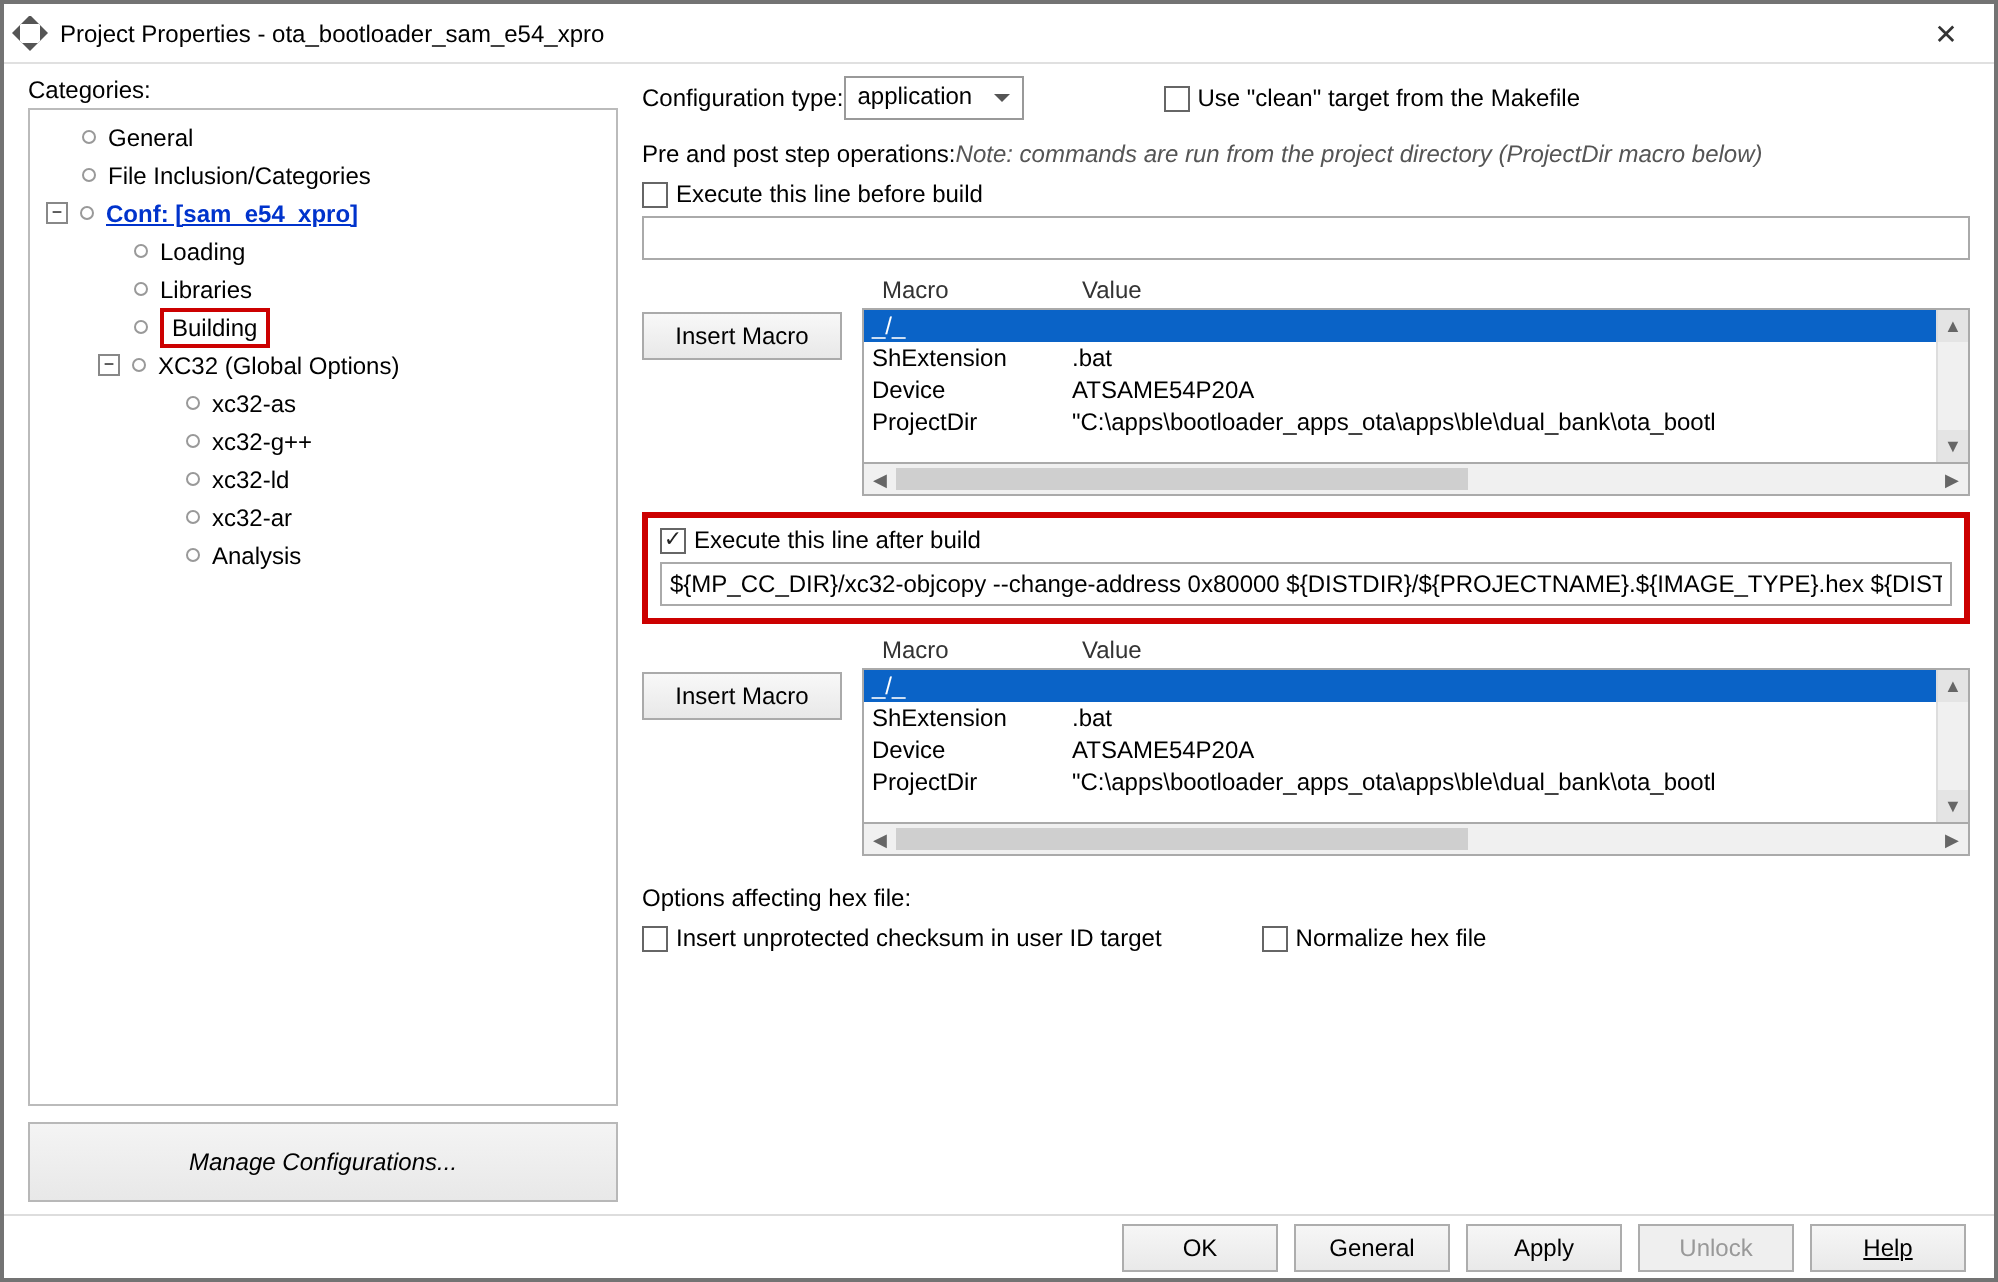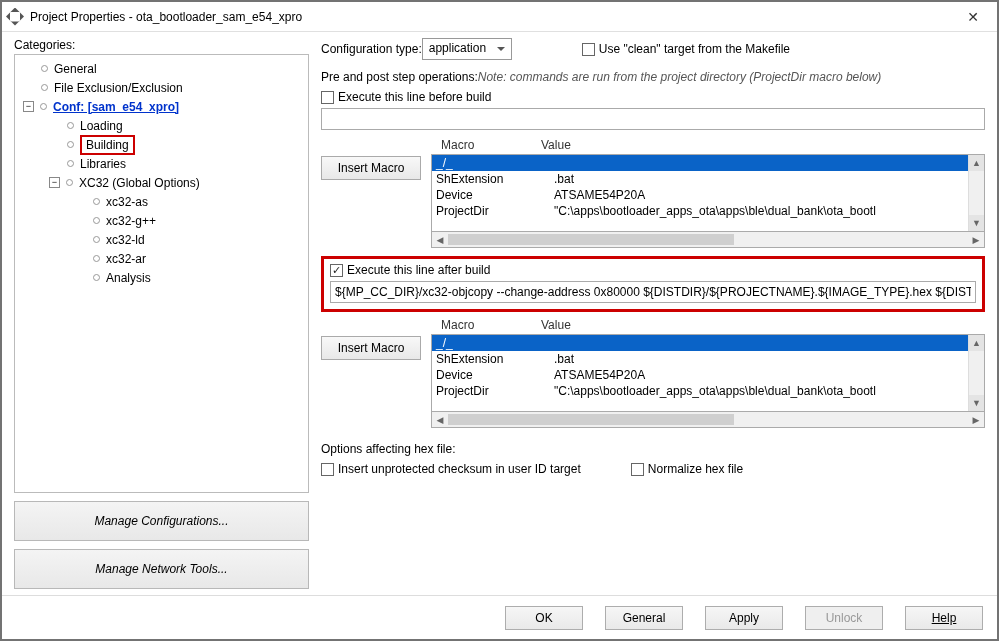--- a/index.html
+++ b/index.html
@@ -32,32 +32,32 @@
   .chk.checked::after { content:"✓"; font-size:11px; line-height:11px; color:#222; }
   .italic { font-style:italic; color:#555; }
   .text-input { width:100%; height:22px; border:1px solid #aaa; background:#fff; padding:2px 4px; font-family:inherit; font-size:12px; }
   .macro-block { display:flex; gap:6px; margin-bottom:8px; align-items:flex-start;}
   .insert-btn { width:100px; height:24px; border:1px solid #aaa; background:linear-gradient(#f8f8f8,#e8e8e8); cursor:pointer; margin-top:18px;}
   .table-area { flex:1; display:flex; flex-direction:column; }
   .table-head { display:flex; font-size:12px; color:#333; padding-bottom:2px;}
   .table-head .col-macro { width:100px; margin-left:10px; }
   .table-head .col-value { width:150px; }
   .table-body { border:1px solid #aaa; height:78px; overflow:hidden; font-family:Consolas,monospace; font-size:12px; position:relative;}
-  .table-body .trow { display:flex; height:16px; line-height:16px;gap:18px; }
+  .table-body .trow { display:flex; height:16px; line-height:16px; }
   .table-body .trow.sel { background:#0a63c7; color:#fff; }
   .table-body .trow .cmac { width:100px; padding-left:4px;}
   .table-body .trow .cval { flex:1; padding-left:4px; white-space:nowrap; overflow:hidden;}
   .table-body .vscroll { position:absolute; right:0; top:0; bottom:0; width:16px; background:#f0f0f0; border-left:1px solid #ddd;}
   .table-body .vscroll .up, .table-body .vscroll .down { height:16px; background:#e4e4e4; text-align:center; font-size:9px; line-height:16px; color:#666;}
   .hscroll { height:16px; background:#f0f0f0; border:1px solid #aaa; border-top:none; display:flex; align-items:center;}
   .hscroll .left,.hscroll .right { width:16px; text-align:center; font-size:9px; color:#666;}
   .hscroll .track { flex:1; background:#f0f0f0; height:100%; position:relative;}
   .hscroll .thumb { position:absolute; left:0; top:2px; bottom:2px; width:55%; background:#cfcfcf;}
   .red-box { border:3px solid #c00; padding:4px 6px 6px; margin-bottom:6px; }
-  .footer { height:44px; border-top:1px solid #ddd; display:flex; align-items:center; justify-content:flex-end; gap:22px; padding:0 14px; }
+  .footer { height:32px; border-top:1px solid #ddd; display:flex; align-items:center; justify-content:flex-end; gap:8px; padding:0 14px; }
   .footer button { width:78px; height:24px; border:1px solid #adadad; background:linear-gradient(#f6f6f6,#e9e9e9); cursor:pointer;}
   .footer button.disabled { color:#999; background:#efefef; cursor:default;}
   .opt-section { margin-top:6px; }
 </style>
 </head>
 <body>
 
 <div class="window">
 
   <div class="titlebar">
@@ -70,38 +70,38 @@
 
     <div class="left-pane">
       <div class="cat-label">Categories:</div>
       <div class="tree-wrap">
         <div class="tree-row ind-1">
             <span class="bullet"></span>
             <span class="label">General</span>
           </div>
         <div class="tree-row ind-1">
             <span class="bullet"></span>
-            <span class="label">File Exclusion/Exclusion</span>
+            <span class="label">File Inclusion/Categories</span>
           </div>
         <div class="tree-row conf" style="padding-left:8px">
             <span class="exp">−</span>
             <span class="bullet"></span>
             <span class="label">Conf: [sam_e54_xpro]</span>
           </div>
         <div class="tree-row ind-2">
             <span class="bullet"></span>
             <span class="label">Loading</span>
           </div>
+        <div class="tree-row ind-2">
+            <span class="bullet"></span>
+            <span class="label">Libraries</span>
+          </div>
         <div class="tree-row ind-2 building">
             <span class="bullet"></span>
             <span class="label">Building</span>
-          </div>
-        <div class="tree-row ind-2">
-            <span class="bullet"></span>
-            <span class="label">Libraries</span>
           </div>
         <div class="tree-row" style="padding-left:34px">
             <span class="exp">−</span>
             <span class="bullet"></span>
             <span class="label">XC32 (Global Options)</span>
           </div>
         <div class="tree-row ind-3">
             <span class="bullet"></span>
             <span class="label">xc32-as</span>
           </div>
@@ -116,21 +116,20 @@
         <div class="tree-row ind-3">
             <span class="bullet"></span>
             <span class="label">xc32-ar</span>
           </div>
         <div class="tree-row ind-3">
             <span class="bullet"></span>
             <span class="label">Analysis</span>
           </div>
       </div>
       <button class="mgmt-btn">Manage Configurations...</button>
-      <button class="mgmt-btn">Manage Network Tools...</button>
     </div>
 
     <div class="right-pane">
       <div class="row">
         <span>Configuration type:</span>
         <div class="select-box"><span>application</span></div>
         <div style="width:70px"></div>
         <span class="chk"></span>
         <span>Use "clean" target from the Makefile</span>
       </div>

